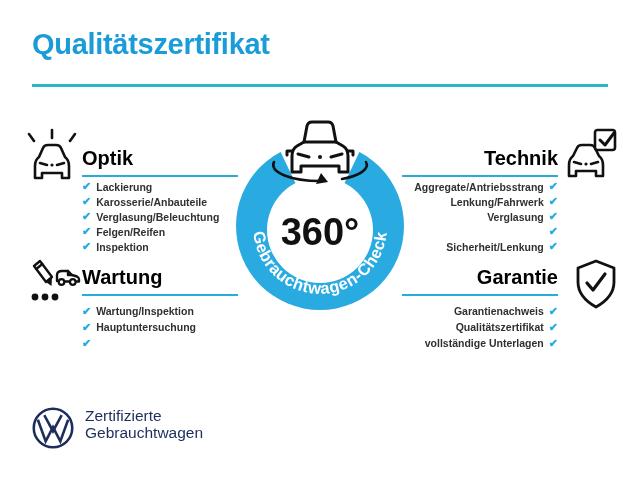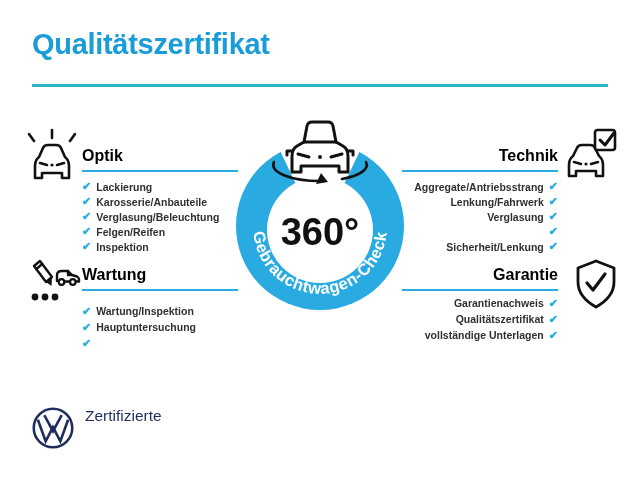--- a/index.html
+++ b/index.html
@@ -10,21 +10,21 @@
   .title{
     position:absolute;left:32px;top:28px;
     font-size:29px;font-weight:bold;color:#1a9cd8;letter-spacing:-0.3px;
   }
   .divider{
     position:absolute;left:32px;top:84px;width:576px;height:3px;background:#2db5c4;
   }
   
   .sec-head{
     position:absolute;width:156px;
-    font-size:16px;font-weight:bold;color:#000;
+    font-size:20px;font-weight:bold;color:#000;
     padding-bottom:5px;border-bottom:2.5px solid #29abe2;
   }
   .sec-head.left{left:82px;text-align:left;}
   .sec-head.right{left:402px;text-align:right;}
   #head-optik{top:147px;}
   #head-technik{top:147px;}
   #head-wartung{top:266px;}
   #head-garantie{top:266px;}
   
   ul.checklist{
@@ -35,21 +35,21 @@
     font-size:10.5px;font-weight:bold;color:#303030;white-space:nowrap;
   }
   ul.checklist.bottom li{height:16px;}
   ul.checklist .check{color:#29abe2;font-size:11px;font-weight:bold;}
   ul.checklist.left{left:82px;}
   ul.checklist.right{left:388px;}
   ul.checklist.right li{justify-content:flex-end;}
   #list-optik{top:179px;}
   #list-technik{top:179px;}
   #list-wartung{top:303px;}
-  #list-garantie{top:295px;}
+  #list-garantie{top:303px;}
   
   .icon{position:absolute;}
   #icon-optik{left:26px;top:128px;}
   #icon-wartung{left:24px;top:258px;}
   #icon-technik{left:564px;top:128px;}
   #icon-garantie{left:574px;top:258px;}
   
   #center-badge{position:absolute;left:222px;top:112px;}
   
   #vw-logo{position:absolute;left:31px;top:406px;}
@@ -208,15 +208,16 @@
     </text>
   </svg>
 
   <svg id="vw-logo" width="44" height="44" viewBox="0 0 48 48" fill="none" stroke="#1e2d5c" stroke-width="2.8" stroke-linecap="butt" stroke-linejoin="miter">
     <circle cx="24" cy="24" r="21"></circle>
     <polyline points="14.5,10 24,27.5 33.5,10"></polyline>
     <polyline points="7.5,15 16,38.5 24,23 32,38.5 40.5,15"></polyline>
   </svg>
   <div class="footer-text">
     <div>Zertifizierte</div>
+    <div>Gebrauchtwagen</div>
   </div>
 
 </div>
 
 </body></html>

